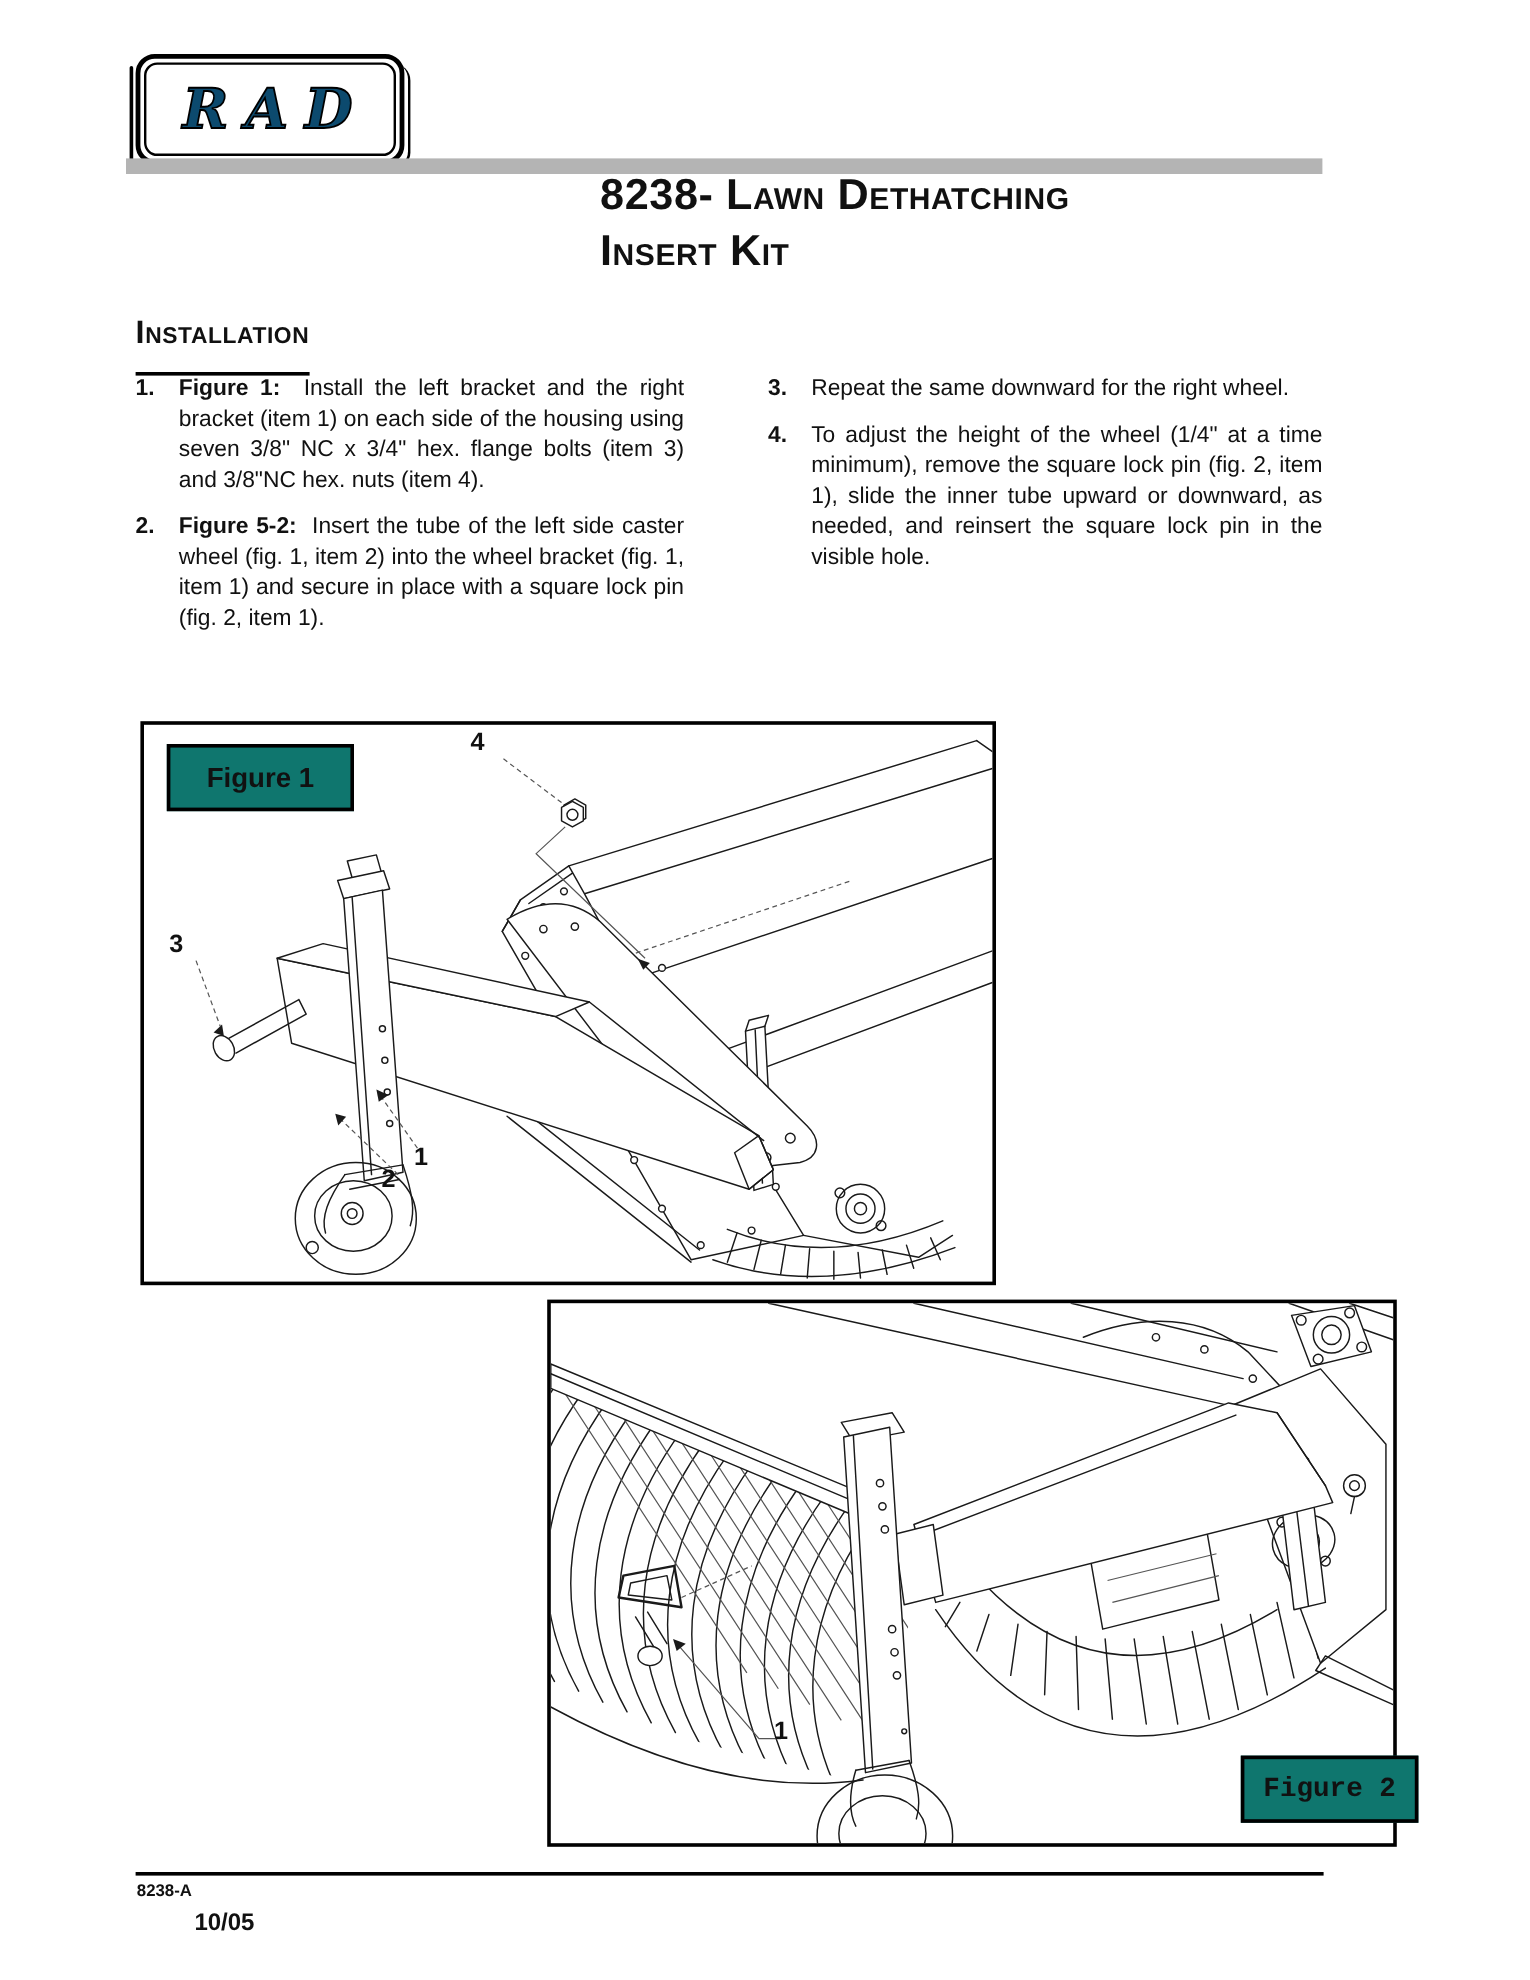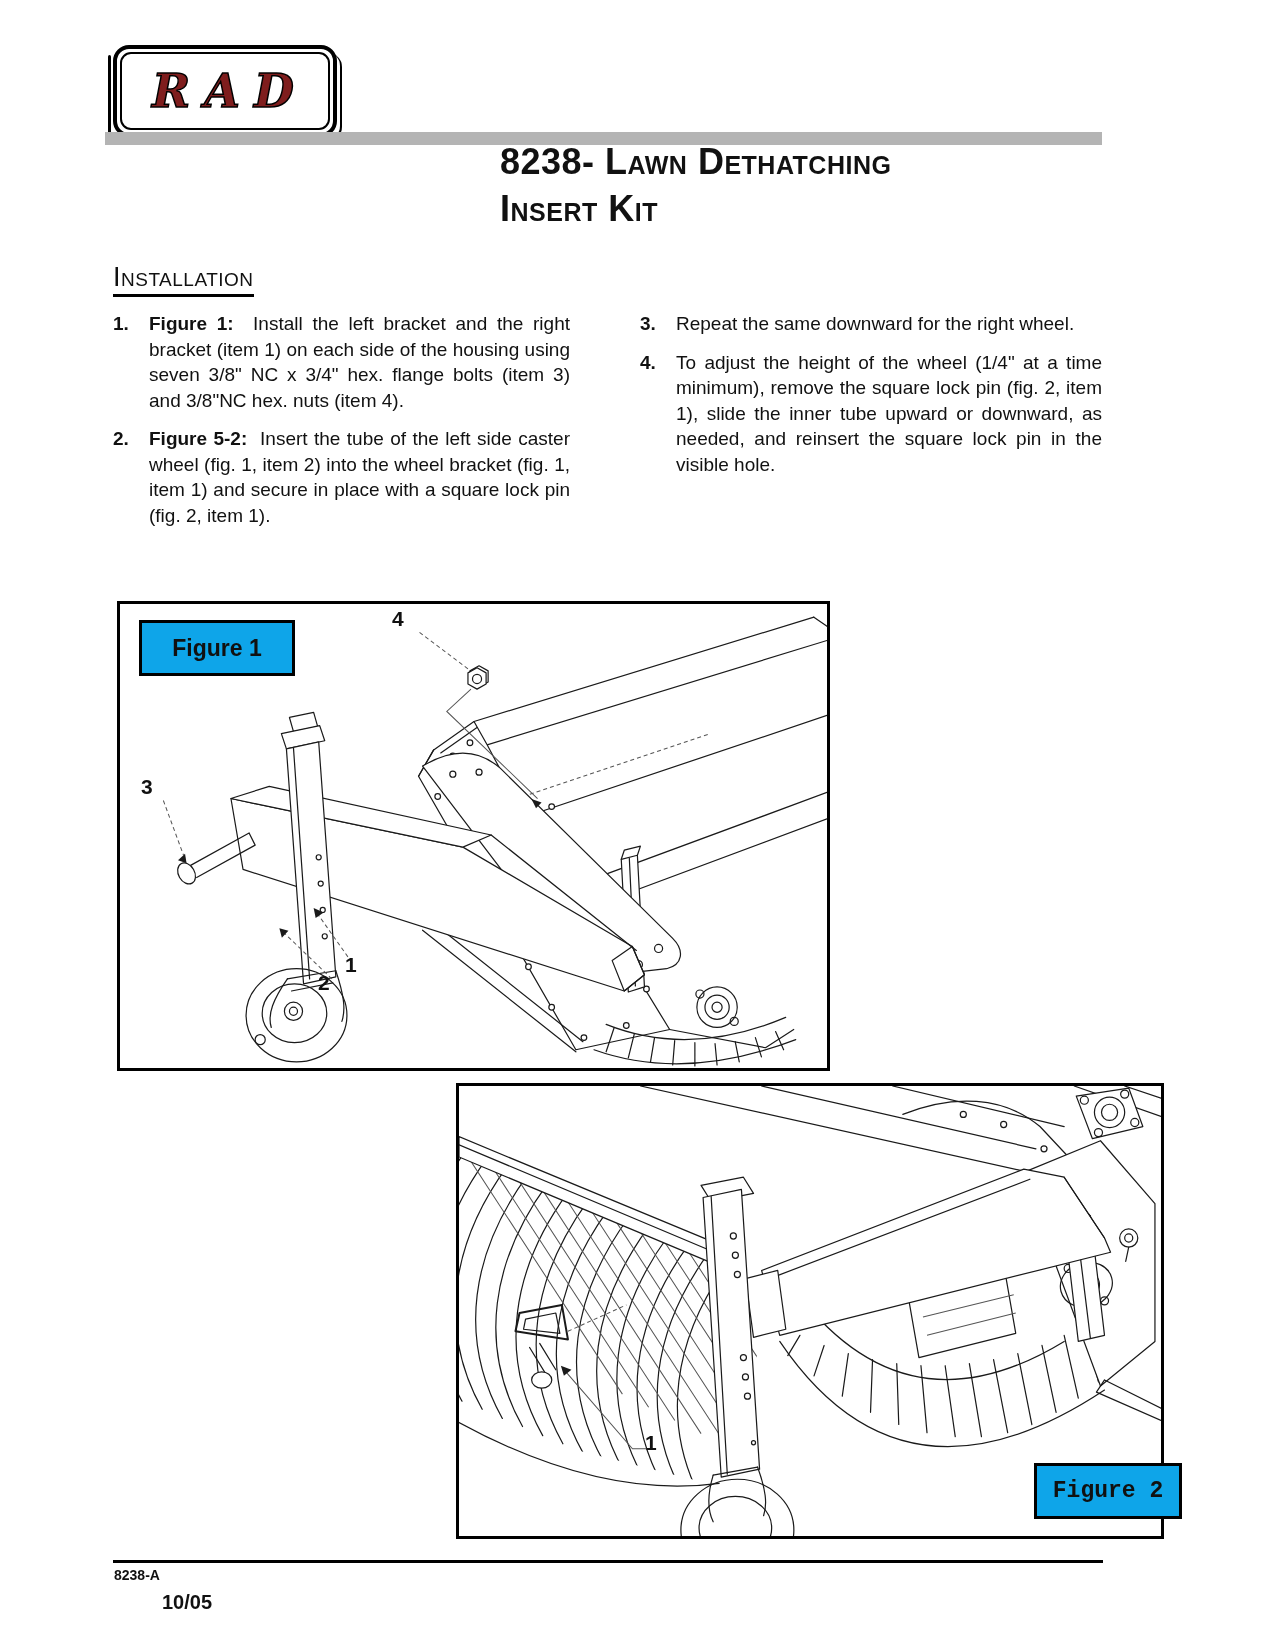--- a/index.html
+++ b/index.html
@@ -8,45 +8,45 @@
   .abs{position:absolute;}
 
   
   .logo-outer{left:113px;top:45px;width:216px;height:84px;border:4px solid #000;border-radius:16px;
               display:flex;align-items:center;justify-content:center;background:#fff;
               box-shadow:5px 5px 0 -2px #fff, 7px 6px 0 -2px #000;}
   .logo-outer::before{content:"";position:absolute;left:-9px;top:6px;bottom:-8px;width:3px;background:#000;border-radius:2px;}
   .logo-inner{width:calc(100% - 10px);height:calc(100% - 10px);border:2.5px solid #000;border-radius:11px;
               display:flex;align-items:center;justify-content:center;}
   .logo-text{font-family:"DejaVu Serif", serif;font-style:italic;font-weight:bold;font-size:46px;
-             letter-spacing:14px;padding-left:10px;color:#7f1d1d;-webkit-text-stroke:1.5px #000;}
+             letter-spacing:14px;padding-left:10px;color:#0c4a6e;-webkit-text-stroke:1.5px #000;}
 
   
   .gray-bar{left:105px;top:132px;width:997px;height:13px;}
   .doc-type{left:113px;top:142px;font-size:31px;font-weight:bold;font-variant:small-caps;letter-spacing:.5px;}
   .prod-title{left:500px;top:138px;width:602px;font-size:36px;font-weight:bold;
               font-variant:small-caps;line-height:47px;letter-spacing:.5px;}
 
   
-  .section-heading{left:113px;top:262px;font-size:27px;font-weight:normal;font-variant:small-caps;
-                   border-bottom:3px solid #000;padding-bottom:1px;letter-spacing:.5px;}
+  .section-heading{left:113px;top:262px;font-size:27px;font-weight:bold;font-variant:small-caps;
+                   border-bottom:3px solid #000;padding-bottom:17px;letter-spacing:.5px;}
   .col{top:311px;font-size:19px;line-height:25.5px;text-align:justify;}
   .col-left{left:113px;width:457px;}
   .col-right{left:640px;width:462px;}
   .step{position:relative;padding-left:36px;margin-bottom:13px;}
   .step-num{position:absolute;left:0;top:0;font-weight:bold;}
   .step-prefix{font-weight:bold;}
   .step-prefix:not(:empty)::after{content:"\00a0\00a0";}
 
   
   .figbox{border:3px solid #000;background:#fff;}
   .fig1{left:117px;top:601px;width:707px;height:464px;}
   .fig2{left:456px;top:1083px;width:702px;height:450px;}
   .figbox svg{position:absolute;left:0;top:0;width:100%;height:100%;}
-  .figlabel{position:absolute;border:3px solid #000;background:#0ea5e9;display:flex;align-items:center;
+  .figlabel{position:absolute;border:3px solid #000;background:#0f766e;display:flex;align-items:center;
             justify-content:center;font-size:23px;font-weight:bold;}
   .fig1-label{left:19px;top:16px;width:150px;height:50px;}
   .fig2-label{left:575px;top:377px;width:142px;height:50px;font-family:Liberation Mono, monospace;}
   .callout{position:absolute;font-size:21px;font-weight:bold;line-height:22px;}
 
   
   .footer-rule{left:113px;top:1560px;width:990px;height:3px;background:#000;}
   .footer-part{left:114px;top:1567px;font-size:14px;font-weight:bold;}
   .footer-date{left:114px;top:1591px;font-size:20px;font-weight:bold;margin-left:48px;}
 

